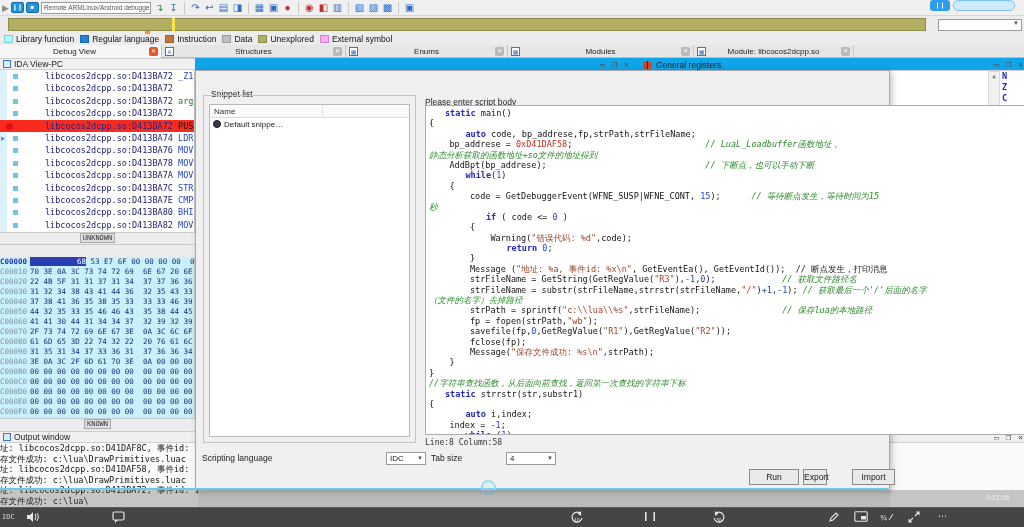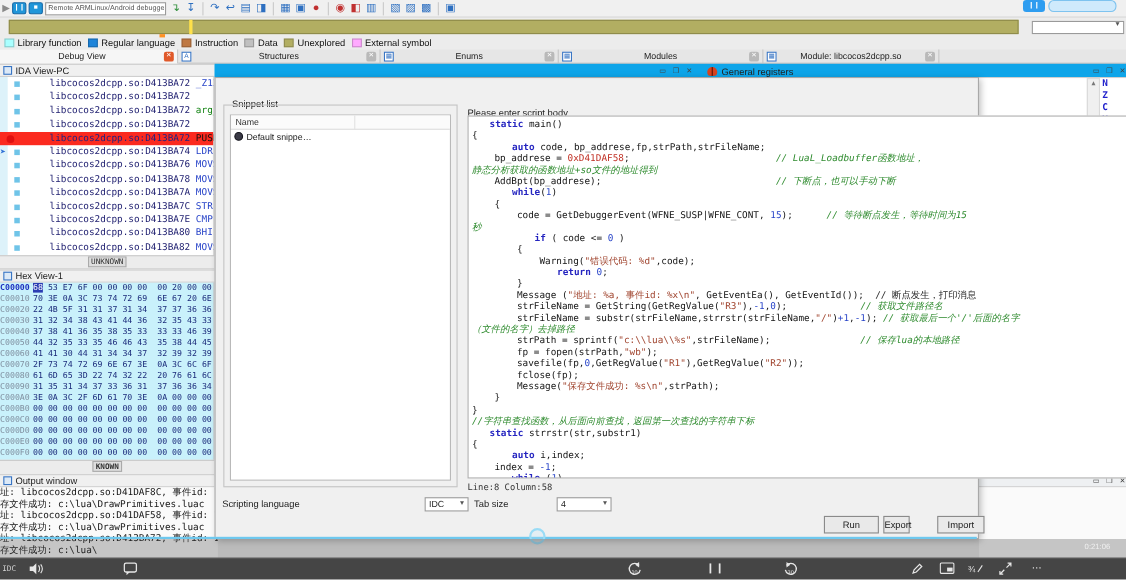--- a/index.html
+++ b/index.html
@@ -57,22 +57,22 @@
 
   .statusline { background:#ececec; border-top:1px solid #c9c9c9; border-bottom:1px solid #c9c9c9; display:flex; align-items:center; gap:3px; font-size:7.5px; color:#20205e; white-space:nowrap; overflow:hidden;flex-direction:column; }
   .status-chip { background:#dedede; border:1px solid #aaa; padding:0 2px; font-size:7px; color:#333; height:10px; line-height:9px; }
   #dis-status { left:0; top:232px; width:195px; height:13px; }
   #hex-hdr { left:0; top:245px; width:195px; height:12px; }
   #hexview { left:0; top:257px; width:195px; height:161px; background:#c9f1fb; overflow:hidden; border-right:1px solid #c9c9c9; }
   .hrow { height:10px; line-height:10px; white-space:pre; font-size:7.5px; }
   .hrow .haddr { display:inline-block; width:30px; color:#8090a0; }
   .hrow.first .haddr { color:#1f2fbf; font-weight:bold; }
   .hrow .hb { color:#1a2a7a; }
-  .hrow .hsel { background:#2b3db3; color:#fff; }
-  #hex-status { left:0; top:418px; width:195px; height:15px;font-weight:bold; }
+  .hrow .hsel { background:#2b3db3; color:#fff;padding-left:47px; }
+  #hex-status { left:0; top:418px; width:195px; height:15px; }
   #out-hdr { left:0; top:431px; width:195px; height:12px; }
   #output { left:0; top:443px; width:198px; height:64px; background:#fafafa; overflow:hidden; }
   .oline { height:10.6px; line-height:10.6px; font-size:8.5px; color:#141414; white-space:pre; }
 
   
   #right-hdr { left:195px; top:58px; width:829px; height:13px; background:#0ea5e9; border-bottom:1px solid #cfcfcf; }
   .winbtn { width:11px; height:9px; font-size:6.5px; line-height:8px; text-align:center; color:#444; border:1px solid transparent; }
   #regs-title { font-size:8.5px; color:#222; }
   .bug { width:9px; height:8px; background:#d8431f; border-radius:50% 50% 40% 40%; position:relative; }
   .bug:after { content:""; position:absolute; left:4px; top:0; width:1px; height:8px; background:#5a1205; }
@@ -248,24 +248,20 @@
       <div class="dline"><span class="addr">libcocos2dcpp.so:D413BA7A </span><span class="mn">MOVS</span><span class="g-dot"></span></div>
       <div class="dline"><span class="addr">libcocos2dcpp.so:D413BA7C </span><span class="mn">STR</span><span class="g-dot"></span></div>
       <div class="dline"><span class="addr">libcocos2dcpp.so:D413BA7E </span><span class="mn">CMP</span><span class="g-dot"></span></div>
       <div class="dline"><span class="addr">libcocos2dcpp.so:D413BA80 </span><span class="mn">BHI</span><span class="g-dot"></span></div>
       <div class="dline"><span class="addr">libcocos2dcpp.so:D413BA82 </span><span class="mn">MOVS</span><span class="g-dot"></span></div>
     </div>
   <div class="abs statusline mono" id="dis-status">
     <span class="status-chip">UNKNOWN</span>
     <span>D413BA72: _Z13xxtea_decryptPhjS_jPj (Sy</span>
   </div>
-  <div class="abs panel-hdr" id="hex-hdr">
-      <span class="ph-ico"></span>
-      <span>Hex View-1</span>
-    </div>
   <div class="abs mono" id="hexview">
       <div class="hrow first"><span class="haddr">C00000</span><span class="hb hsel">68</span><span class="hb"> 53 E7 6F 00 00 00 00  00 20 00 00</span></div>
       <div class="hrow"><span class="haddr">C00010</span><span class="hb">70 3E 0A 3C 73 74 72 69  6E 67 20 6E</span></div>
       <div class="hrow"><span class="haddr">C00020</span><span class="hb">22 4B 5F 31 31 37 31 34  37 37 36 36</span></div>
       <div class="hrow"><span class="haddr">C00030</span><span class="hb">31 32 34 38 43 41 44 36  32 35 43 33</span></div>
       <div class="hrow"><span class="haddr">C00040</span><span class="hb">37 38 41 36 35 38 35 33  33 33 46 39</span></div>
       <div class="hrow"><span class="haddr">C00050</span><span class="hb">44 32 35 33 35 46 46 43  35 38 44 45</span></div>
       <div class="hrow"><span class="haddr">C00060</span><span class="hb">41 41 30 44 31 34 34 37  32 39 32 39</span></div>
       <div class="hrow"><span class="haddr">C00070</span><span class="hb">2F 73 74 72 69 6E 67 3E  0A 3C 6C 6F</span></div>
       <div class="hrow"><span class="haddr">C00080</span><span class="hb">61 6D 65 3D 22 74 32 22  20 76 61 6C</span></div>

